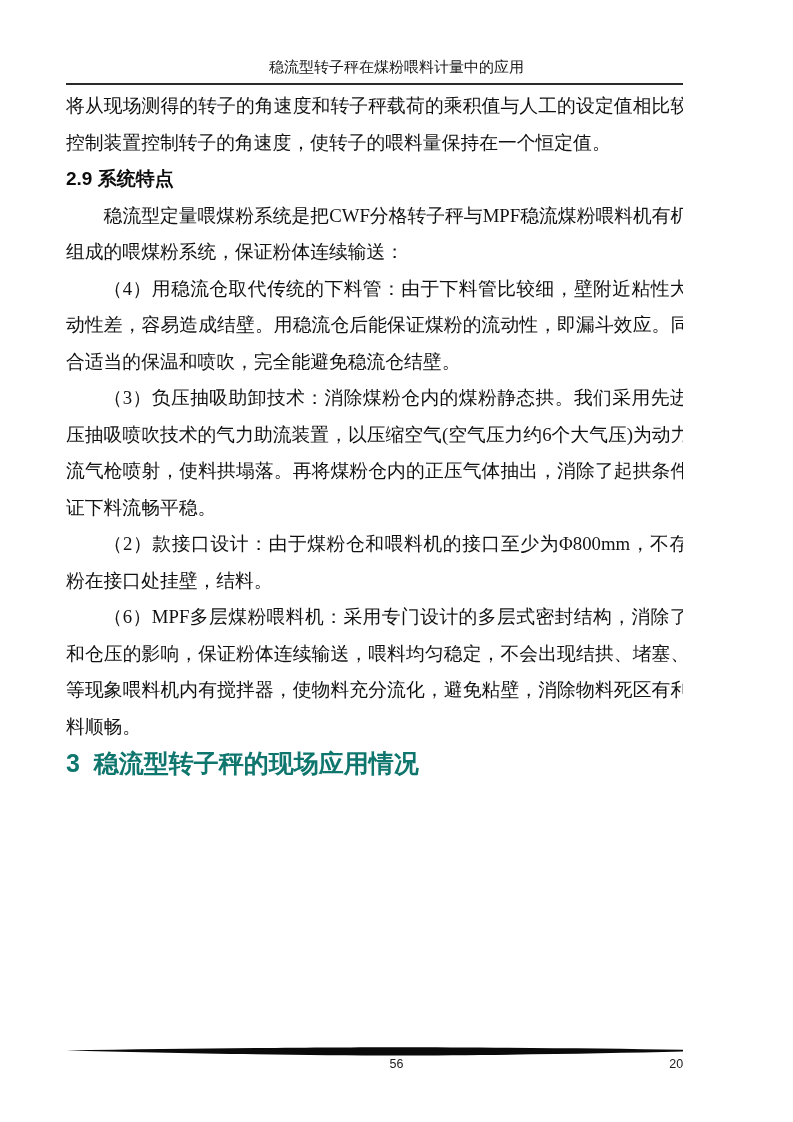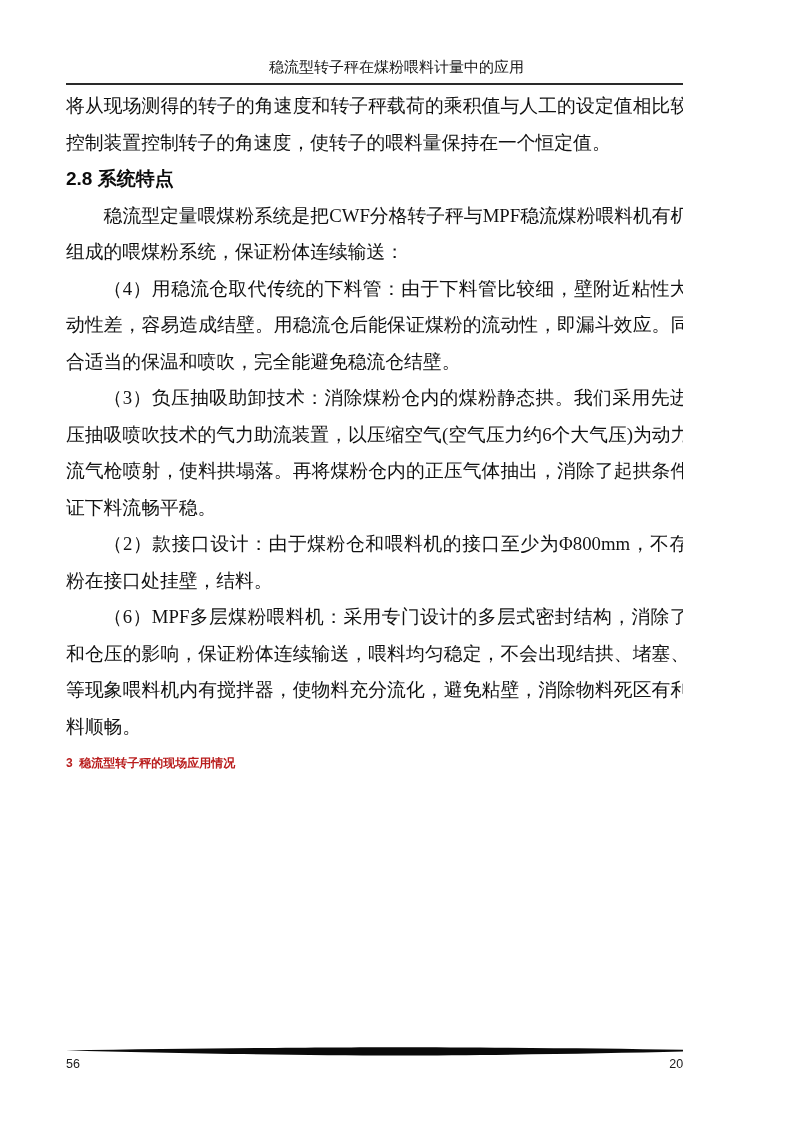--- a/index.html
+++ b/index.html
@@ -46,59 +46,60 @@
     font-family: "Liberation Sans", "DejaVu Sans", sans-serif;
     font-weight: bold;
     font-size: 19px;
     line-height: 36.5px;
     white-space: pre-wrap;
     color: #0c0c0c;
   }
   .h-main {
     font-family: "Liberation Sans", "DejaVu Sans", sans-serif;
     font-weight: bold;
-    font-size: 12px;
+    font-size: 25px;
     line-height: 36.5px;
     white-space: pre-wrap;
-    color: #b91c1c;
+    color: #0f766e;
   }
   .page-footer {
     position: absolute;
     left: 66px;
     width: 661px;
     top: 1047px;
   }
   .footer-ornament { display: block; width: 661px; height: 9px; }
   .footer-meta {
     position: relative;
     height: 18px;
     margin-top: 1px;
     font-family: "Liberation Sans", "DejaVu Sans", sans-serif;
     font-size: 12.5px;
     color: #1a1a1a;
   }
   .page-number {
     position: absolute;
     left: 0; right: 0;
+    text-align: center;
   }
   .issue-label {
     position: absolute;
     right: 0;
     text-align: center;
   }
 </style>
 </head>
 <body>
 
 <div class="page">
   <div class="content-col">
     <div class="running-head">稳流型转子秤在煤粉喂料计量中的应用</div>
     <div class="doc-body" id="doc-body">
         <p class="para no-indent">将从现场测得的转子的角速度和转子秤载荷的乘积值与人工的设定值相比较，由控制装置控制转子的角速度，使转子的喂料量保持在一个恒定值。</p>
-        <h2 class="h-sub">2.8 系统特点</h2>
+        <h2 class="h-sub">2.9 系统特点</h2>
         <p class="para">稳流型定量喂煤粉系统是把CWF分格转子秤与MPF稳流煤粉喂料机有机结合组成的喂煤粉系统，保证粉体连续输送：</p>
         <p class="para">（4）用稳流仓取代传统的下料管：由于下料管比较细，壁附近粘性大、流动性差，容易造成结壁。用稳流仓后能保证煤粉的流动性，即漏斗效应。同时配合适当的保温和喷吹，完全能避免稳流仓结壁。</p>
         <p class="para">（3）负压抽吸助卸技术：消除煤粉仓内的煤粉静态拱。我们采用先进的负压抽吸喷吹技术的气力助流装置，以压缩空气(空气压力约6个大气压)为动力，射流气枪喷射，使料拱塌落。再将煤粉仓内的正压气体抽出，消除了起拱条件，保证下料流畅平稳。</p>
         <p class="para">（2）款接口设计：由于煤粉仓和喂料机的接口至少为Φ800mm，不存在煤粉在接口处挂壁，结料。</p>
         <p class="para">（6）MPF多层煤粉喂料机：采用专门设计的多层式密封结构，消除了窜料和仓压的影响，保证粉体连续输送，喂料均匀稳定，不会出现结拱、堵塞、漏料等现象喂料机内有搅拌器，使物料充分流化，避免粘壁，消除物料死区有利于下料顺畅。</p>
         <h2 class="h-main">3  稳流型转子秤的现场应用情况</h2>
       </div>
   </div>
 
   <div class="page-footer">

